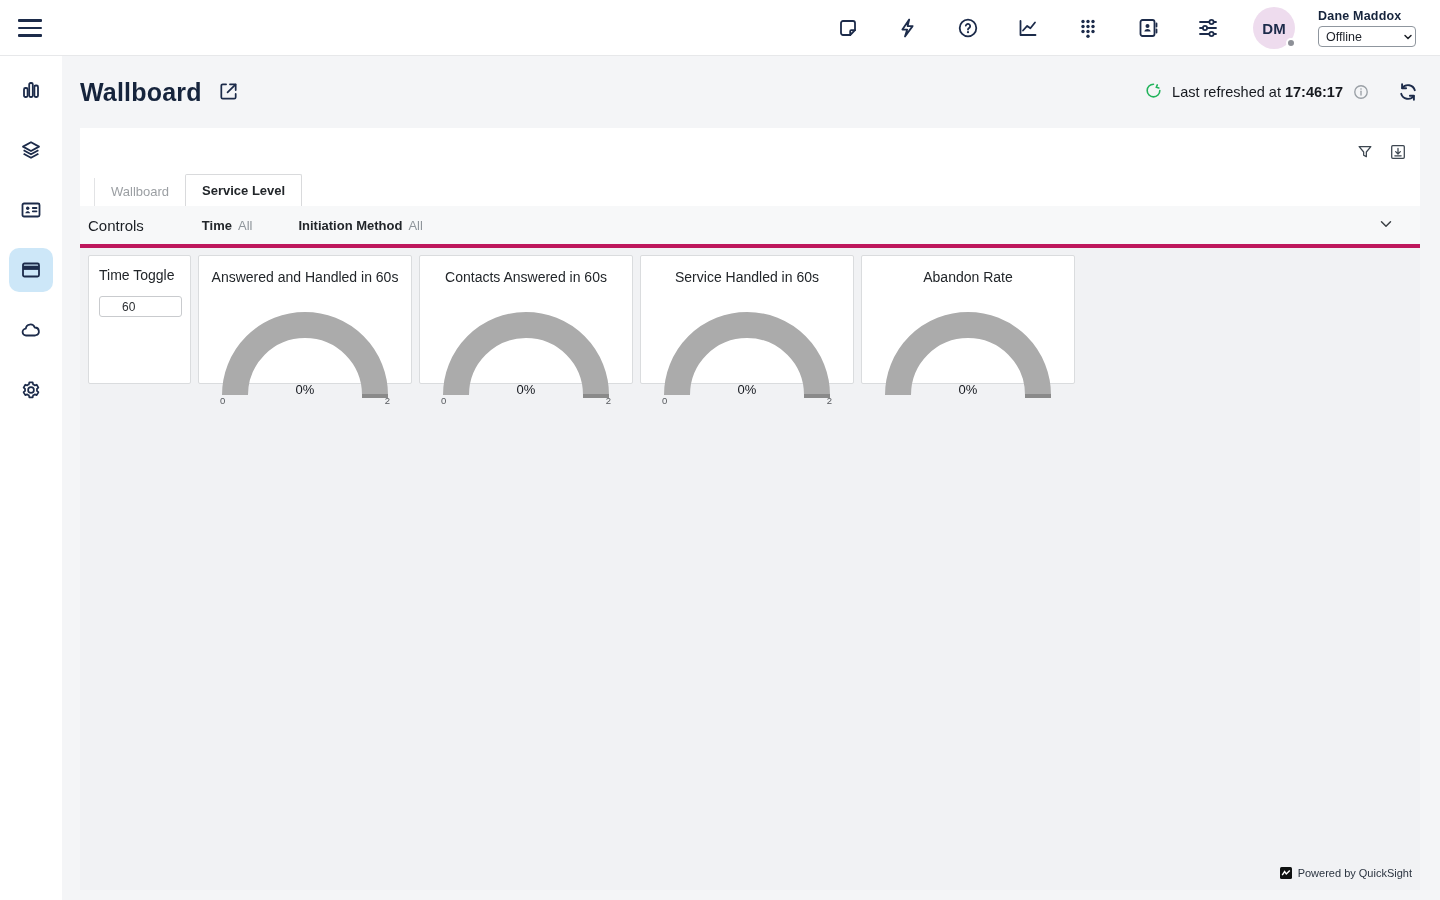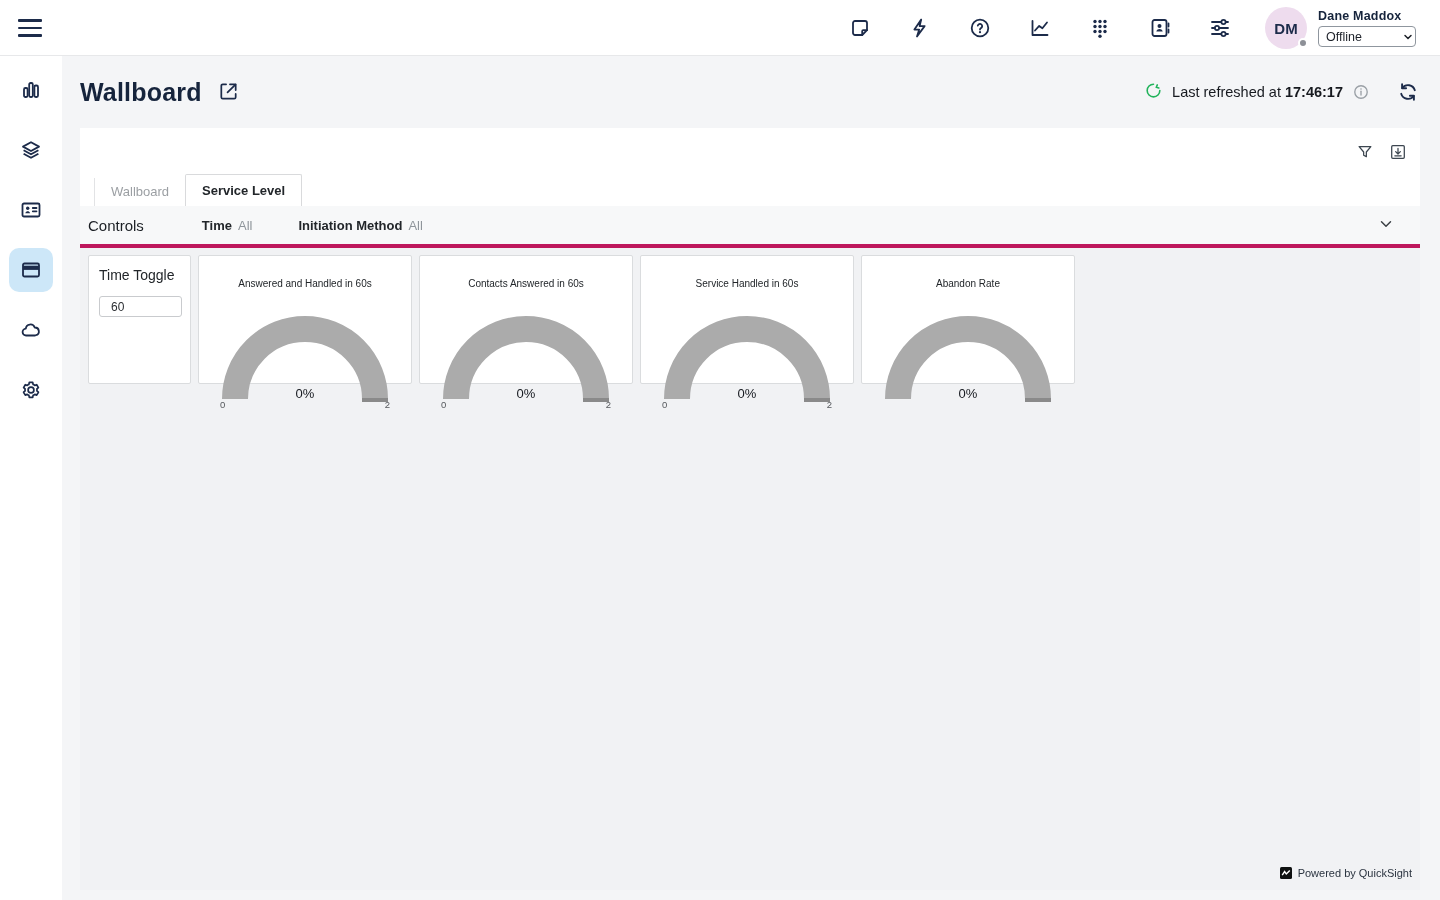--- a/index.html
+++ b/index.html
@@ -14,21 +14,21 @@
   .hamburger span { display:block; height:2.6px; width:24px; background:#1c2b4a; border-radius:1px; }
   .topbar-right { position:absolute; right:22px; top:0; height:56px; display:flex; align-items:center; }
   .tb-icons { display:flex; align-items:center; gap:36px; }
   .tb-icon-btn { width:24px; height:24px; background:none; border:none; cursor:pointer; padding:0; }
   .tb-icon-btn svg { display:block; }
   .avatar-wrap { position:relative; margin-left:33px; width:42px; height:42px; }
   .avatar { width:42px; height:42px; border-radius:50%; background:#eedcee; display:flex;
             align-items:center; justify-content:center; font-size:15px; font-weight:700; color:#1c2b4a; }
   .status-dot { position:absolute; right:-1px; bottom:1px; width:10px; height:10px; border-radius:50%;
                 background:#8d9097; border:2px solid #fff; }
-  .user-block { margin-left:11px; display:flex; flex-direction:column; gap:3px; width:100px; }
+  .user-block { margin-left:23px; display:flex; flex-direction:column; gap:3px; width:100px; }
   .user-name { font-size:12.5px; font-weight:700; color:#16243c; letter-spacing:.2px; }
   .status-select-wrap { position:relative; }
   .status-select { width:98px; height:21px; font-size:12.5px; font-family:"Liberation Sans",sans-serif;
                    border:1px solid #8f969e; border-radius:4px; background:#fff; color:#1d2129;
                    padding:0 18px 0 7px; appearance:none; -webkit-appearance:none; }
   .status-select-wrap svg { position:absolute; right:5px; top:6px; pointer-events:none; }
 
   
   .sidebar { position:fixed; left:0; top:56px; width:62px; bottom:0; background:#fff; z-index:40;
              display:flex; flex-direction:column; align-items:center; padding-top:4px; }
@@ -70,23 +70,23 @@
   .filter-value { color:#8f959b; margin-left:6px; }
   .filter-group + .filter-group { margin-left:46px; }
   .controls-chevron { margin-left:auto; background:none; border:none; cursor:pointer; width:20px; height:20px; padding:0;}
 
   .sheet { flex:1; background:#f1f2f4; position:relative; padding:7px 0 0 8px; }
   .cards-row { display:flex; gap:7px; align-items:flex-start; }
   .card { background:#fff; border:1px solid #dadcde; border-radius:2px; height:129px; }
   .time-card { width:103px; }
   .time-card-label { font-size:14px; color:#22262a; padding:11px 0 0 10px; }
   .time-input { display:block; margin:13px 10px 0 10px; width:83px; height:21px; border:1px solid #c9cbce;
-                border-radius:3px; font-size:12px; padding:0 11px; color:#2c2f33; font-family:"Liberation Sans",sans-serif;}
+                border-radius:3px; font-size:12px; padding:0 22px; color:#2c2f33; font-family:"Liberation Sans",sans-serif;}
   .gauge-card { width:214px; }
-  .gauge-title { text-align:center; font-size:10px; color:#22262a; margin-top:22px; }
+  .gauge-title { text-align:center; font-size:14px; color:#22262a; margin-top:13px; }
   .gauge-svg { display:block; margin:10px auto 0; }
   .gauge-value { font-size:13px; fill:#16191f; font-family:"Liberation Sans",sans-serif; }
   .gauge-axis { font-size:9.5px; fill:#55585c; font-family:"Liberation Sans",sans-serif; }
 
   .powered-by { position:absolute; right:8px; bottom:11px; display:flex; align-items:center; gap:6px;
                 font-size:11px; color:#2b3440; }
 </style>
 </head>
 <body>
 

